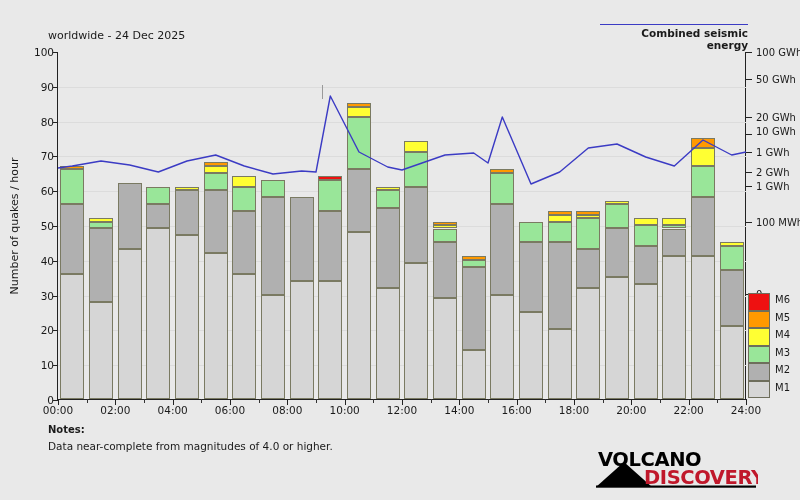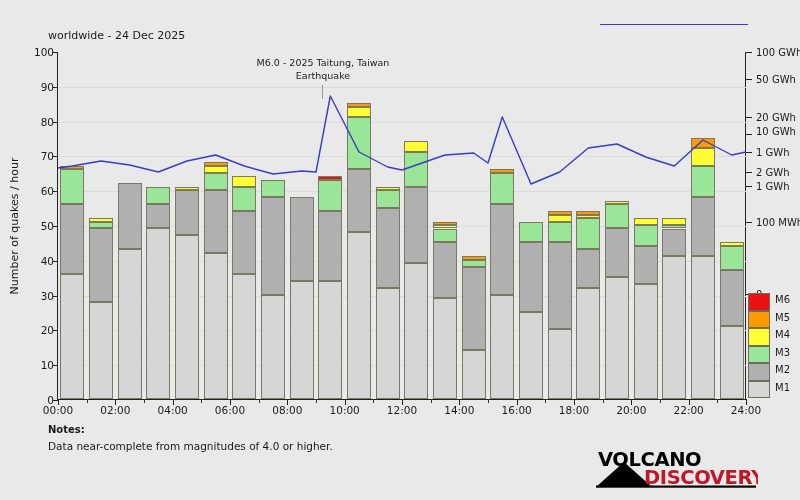--- a/index.html
+++ b/index.html
@@ -53,20 +53,21 @@
   #logo{left:588px;top:446px;width:170px;height:44px;}
 </style>
 </head>
 <body>
 
 <div id="chart-root">
 
   <div class="abs" id="chart-subtitle">worldwide - 24 Dec 2025</div>
 
   <div class="abs" id="energy-legend-line"></div>
+  <div class="abs" id="energy-legend-label">Combined seismic energy</div>
 
   <div class="abs" id="plot-top-rule"></div>
   <div class="abs" id="right-axis-line"></div>
 
   <div class="abs" id="plot">
     <div id="ylabel" class="abs">Number of quakes / hour</div>
     <div id="grid-layer">
         <div class="abs gridline" style="top: 313.2px;"></div>
         <div class="abs gridline" style="top: 278.4px;"></div>
         <div class="abs gridline" style="top: 243.6px;"></div>
@@ -304,21 +305,20 @@
         <div class="abs xtick-minor" style="left: 602px; bottom: -4px;"></div>
         <div class="abs xtick-major" style="left: 630.667px; bottom: -6px;"></div>
         <div class="abs xlabel" style="left: 630.667px;">22:00</div>
         <div class="abs xtick-minor" style="left: 659.333px; bottom: -4px;"></div>
         <div class="abs xtick-major" style="left: 688px; bottom: -6px;"></div>
         <div class="abs xlabel" style="left: 688px;">24:00</div>
       </div>
   </div>
 
   <div class="abs" id="annotation">
-    <div>M6.0 - 2025 Taitung, Taiwan Earthquake</div>
   </div>
   <div class="abs" id="annotation-pointer"></div>
 
   <div class="abs" id="mag-legend">
       <div class="leg-row">
         <span class="leg-swatch" style="background: rgb(238, 17, 17);"></span>
         <span class="leg-text">M6</span>
       </div>
       <div class="leg-row">
         <span class="leg-swatch" style="background: rgb(255, 153, 0);"></span>

